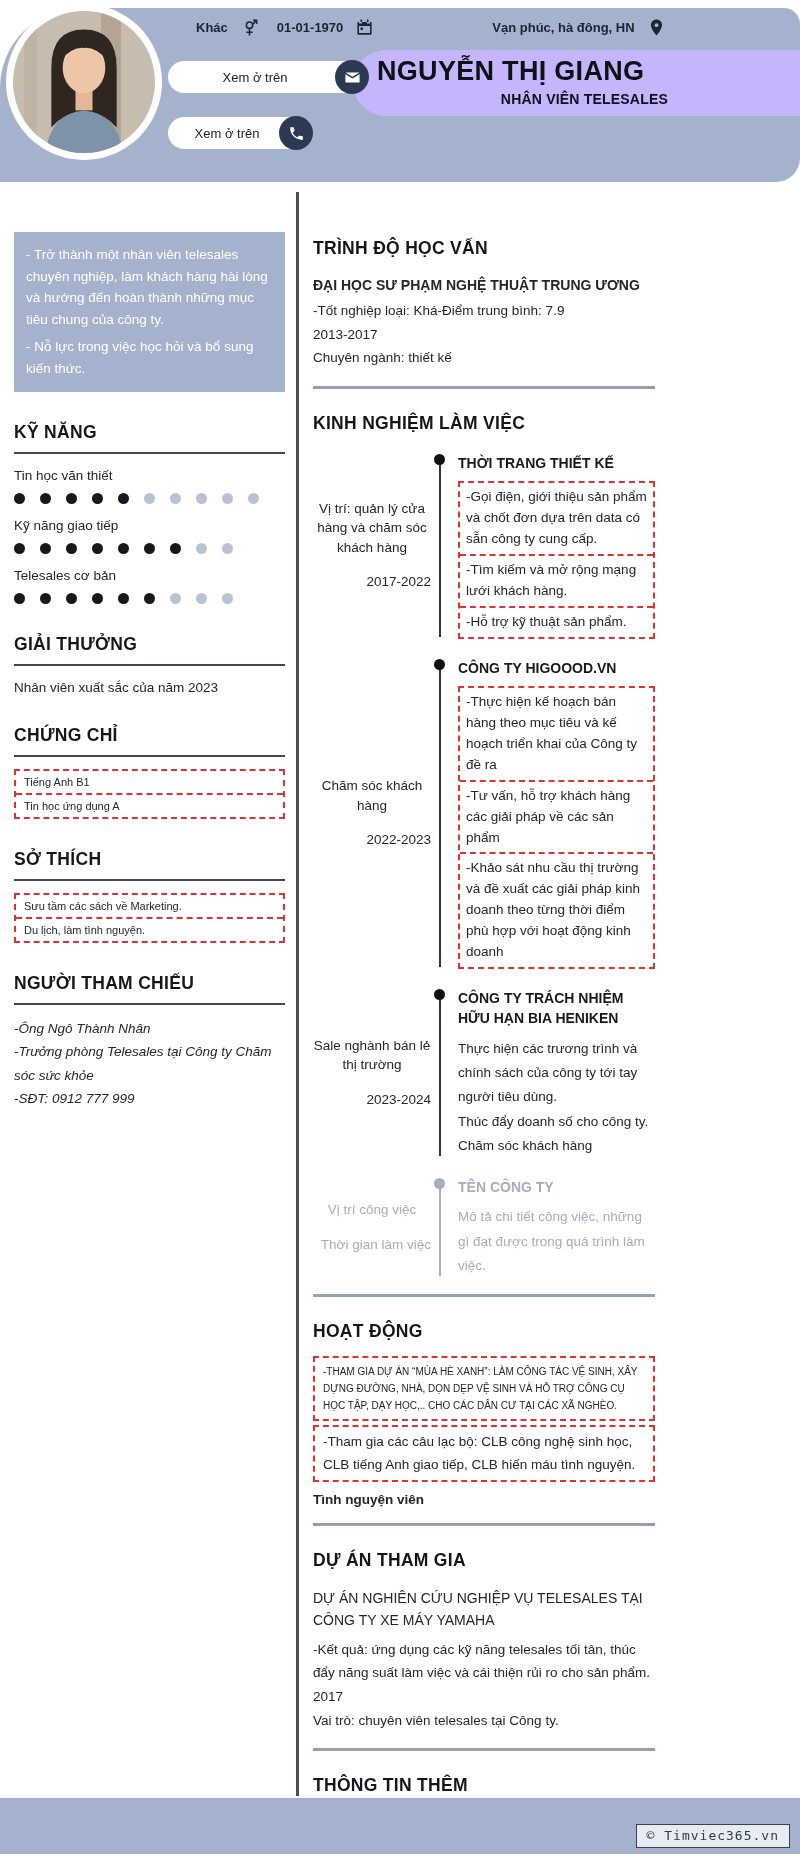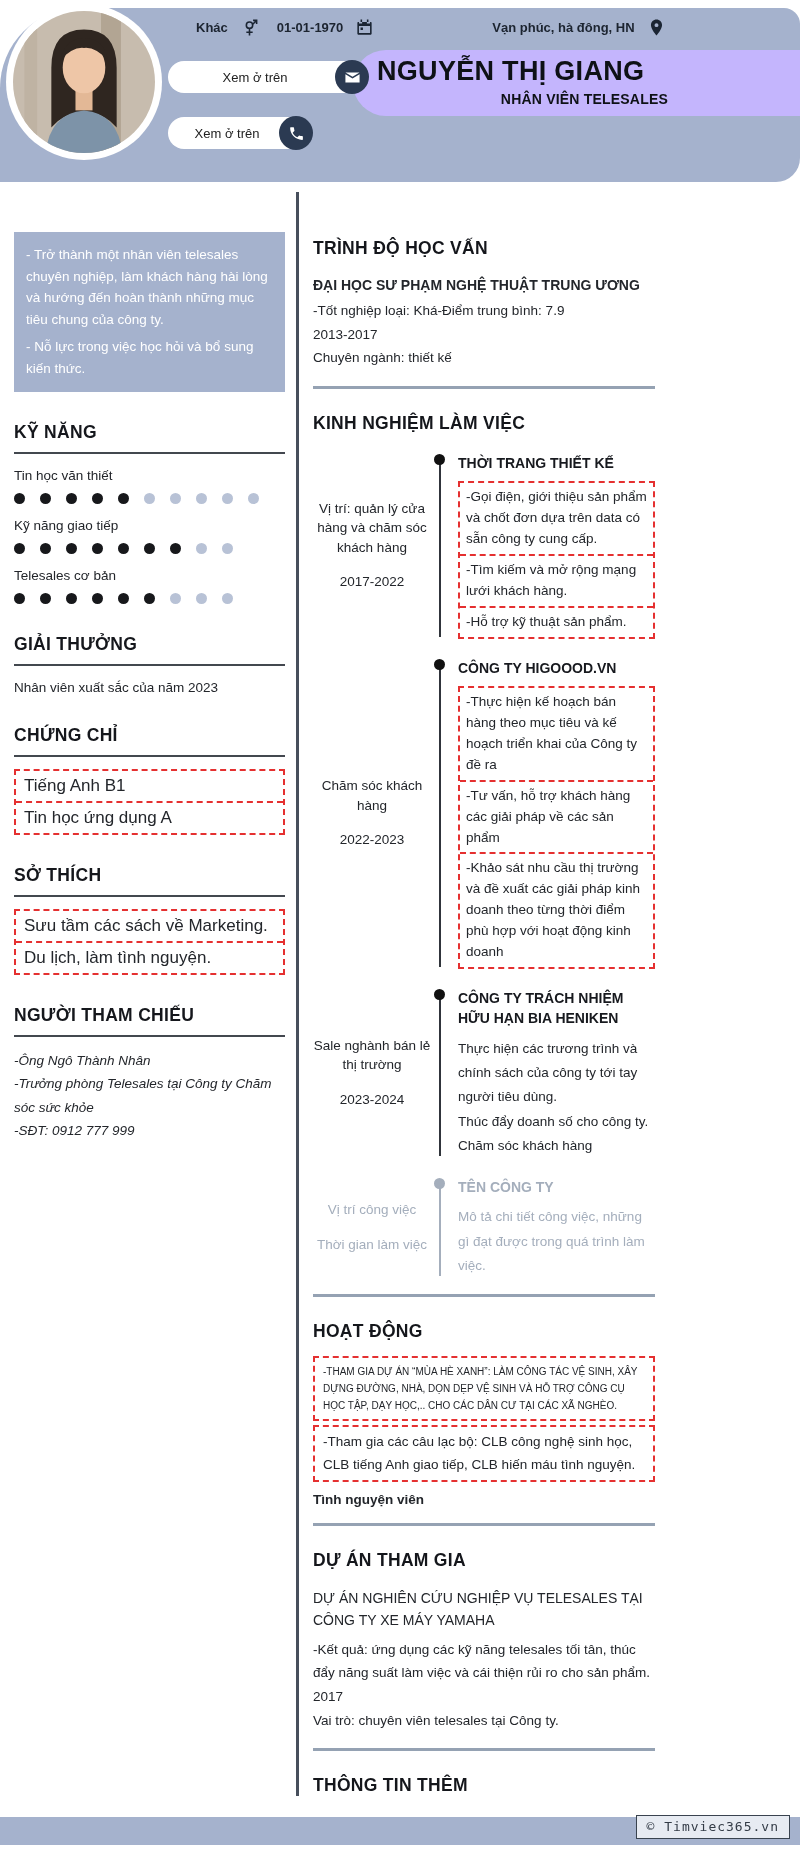--- a/index.html
+++ b/index.html
@@ -57,37 +57,37 @@
   .skill{margin-top:14px;}
   .skill-label{font-size:13.5px;}
   .dots{margin-top:10px;height:11px;line-height:0;}
   .dot{display:inline-block;width:11px;height:11px;border-radius:50%;margin-right:15px;}
   .dot.filled{background:#17181b;}
   .dot.empty{background:#b8c2d6;}
 
   .plain-text{margin-top:14px;font-size:13.5px;}
 
   .dashed-box{border:2px dashed var(--red);margin-top:12px;}
-  .dashed-box .row{padding:5px 8px;font-size:17px;}
+  .dashed-box .row{padding:5px 8px;font-size:11px;}
   .dashed-box .row + .row{border-top:2px dashed var(--red);}
 
   .ref-lines{margin-top:12px;}
   .ref-line{font-size:13.5px;line-height:1.75;font-style:italic;}
 
   .section-heading{font-size:17.5px;font-weight:800;color:#14161b;letter-spacing:.3px;}
   .mt-first{margin-top:46px;}
   .mt-section{margin-top:24px;}
   .edu-school{margin-top:18px;font-size:14px;font-weight:800;}
   .text-lines{margin-top:6px;}
   .text-line{font-size:13.5px;line-height:1.75;}
   .section-rule{height:3px;background:var(--rule);margin-top:16px;}
 
   .exp-entry{display:flex;margin-top:18px;}
   .exp-meta{width:118px;display:flex;flex-direction:column;justify-content:center;text-align:center;font-size:13.5px;line-height:1.45;flex:none;}
-  .exp-meta .meta-line + .meta-line{margin-top:15px;}
+  .exp-meta .meta-line + .meta-line{margin-top:15px;text-align:right;}
   .exp-rail{width:16px;position:relative;flex:none;margin-left:2px;}
   .exp-rail::before{content:"";position:absolute;left:6px;top:6px;bottom:2px;width:2px;background:#30343b;}
   .exp-rail::after{content:"";position:absolute;left:1px;top:2px;width:11px;height:11px;border-radius:50%;background:#111;}
   .exp-body{flex:1;padding-left:9px;}
   .exp-company{font-size:14px;font-weight:800;color:#17191e;line-height:1.45;padding-top:1px;}
   .exp-items{margin-top:8px;}
   .exp-items.boxed{border:2px dashed var(--red);}
   .exp-items.boxed .exp-item{padding:4px 6px;font-size:13.5px;line-height:1.55;}
   .exp-items.boxed .exp-item + .exp-item{border-top:2px dashed var(--red);}
   .exp-items.plain .exp-item{font-size:13.5px;line-height:1.8;}
@@ -97,21 +97,21 @@
   .exp-entry.placeholder .exp-rail::before{background:var(--ph);}
   .exp-entry.placeholder .exp-rail::after{background:var(--ph);}
 
   .act-box{border:2px dashed var(--red);margin-top:14px;padding:5px 8px;font-size:10px;font-weight:400;line-height:1.7;}
   .act-box2{border:2px dashed var(--red);margin-top:4px;padding:4px 8px;font-size:13.5px;line-height:1.65;}
   .act-note{margin-top:10px;font-size:13.5px;font-weight:bold;}
 
   .proj-title{margin-top:16px;font-size:14px;font-weight:400;line-height:1.6;}
 
   
-  .footer{position:absolute;left:0;bottom:16px;width:100%;height:28px;background:var(--accent);}
+  .footer{position:absolute;left:0;bottom:7px;width:100%;height:56px;background:var(--accent);}
   .copyright{position:absolute;right:10px;bottom:6px;border:1px solid #39434f;background:#e7ebf2;padding:3px 10px 4px;font-family:"DejaVu Sans Mono",monospace;font-size:13px;letter-spacing:1px;color:#333b46;}
 </style>
 </head>
 <body>
 
 <div class="page">
 
   <div class="header">
     <div class="header-blue"></div>
 

